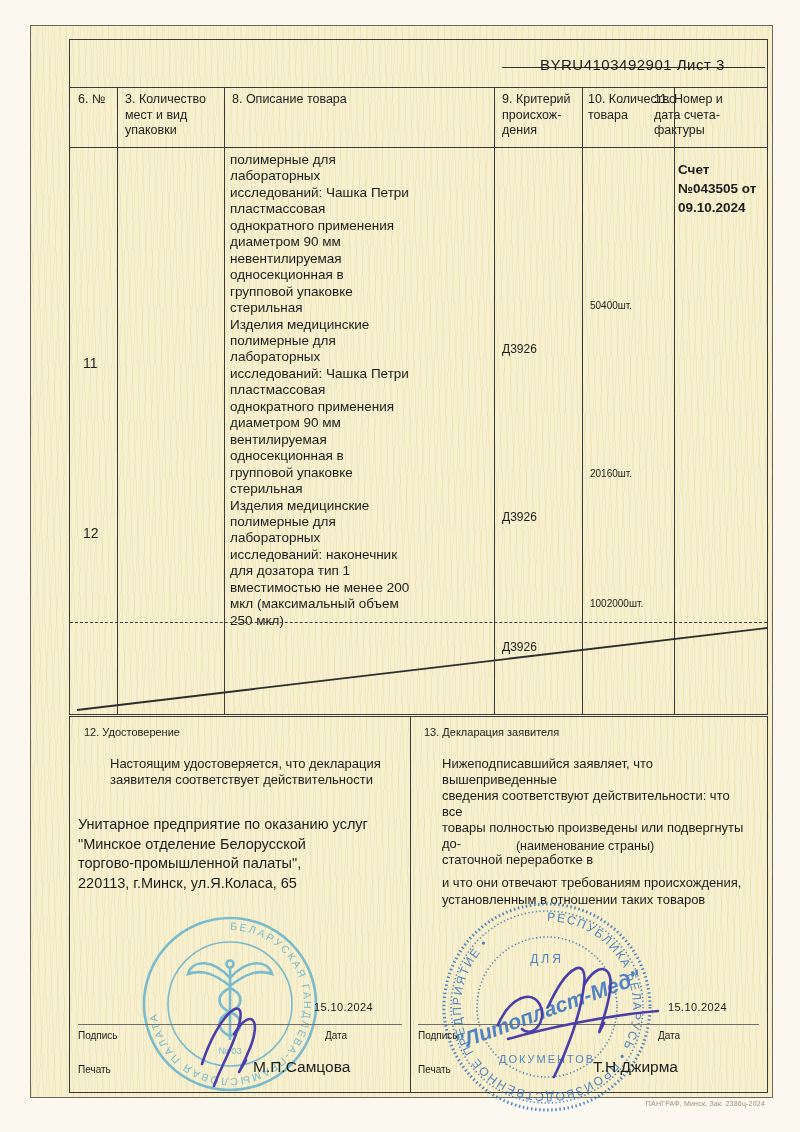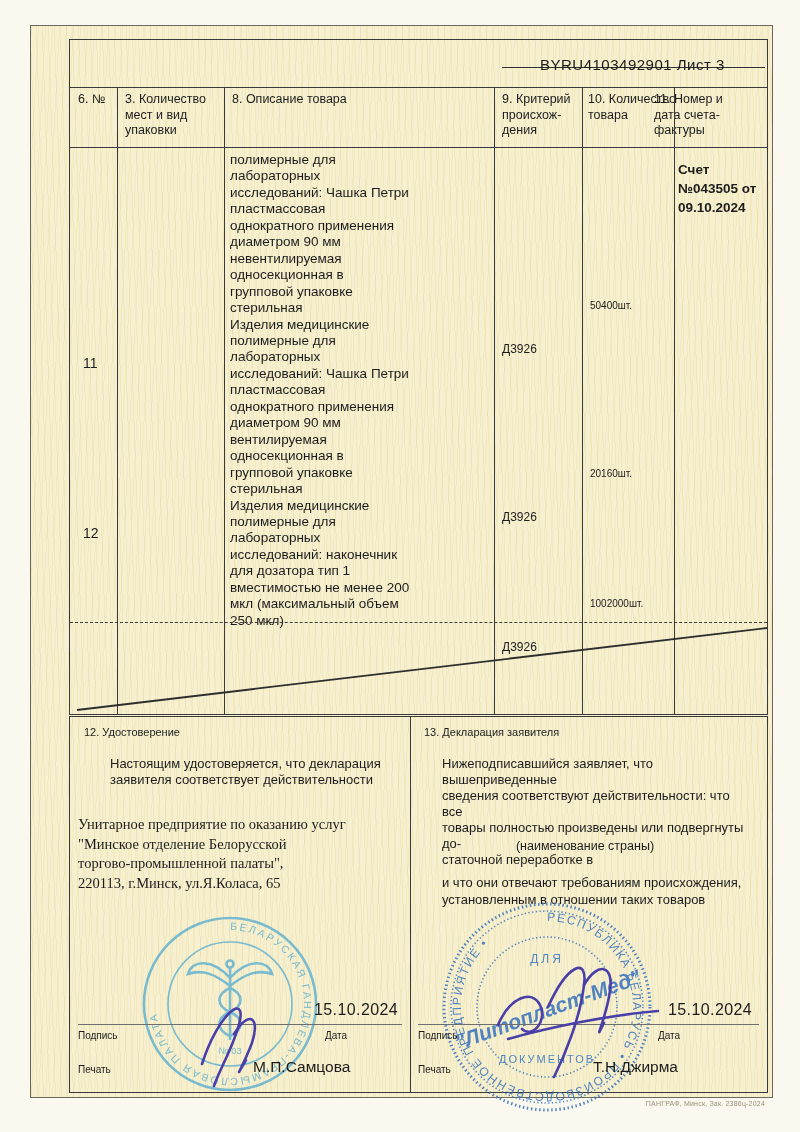--- a/index.html
+++ b/index.html
@@ -37,27 +37,27 @@
   .dash-line{position:absolute;left:0;top:582px;width:697px;border-top:1.6px dashed #3e3e3e;}
   .diag{position:absolute;left:0;top:107px;width:697px;height:567px;}
   
   .sec{position:absolute;left:38px;top:690px;width:697px;height:375px;border:1.4px solid #3a3a3a;}
   .sec-div{position:absolute;left:340px;top:0;bottom:0;border-left:1.3px solid #3a3a3a;}
   .half{position:absolute;top:0;height:100%;}
   .h12{left:0;width:340px;}
   .h13{left:340px;width:357px;}
   .sec-head{position:absolute;left:14px;top:9px;font-size:11px;}
   .sec-body{position:absolute;font-size:13px;line-height:16px;}
-  .issuer{position:absolute;left:8px;top:98px;font-size:14.5px;line-height:19.5px;font-family:Liberation Serif, serif;}
+  .issuer{position:absolute;left:8px;top:98px;font-size:14.5px;line-height:19.5px;}
   .country-wrap{position:absolute;left:10px;top:102px;width:330px;text-align:center;border-bottom:1.2px solid #4a4a4a;padding-bottom:1px;}
   .country{font-size:15px;letter-spacing:.3px;}
   .country-cap{position:absolute;left:10px;top:122px;width:330px;text-align:center;font-size:12.5px;}
   .sign-line{position:absolute;left:8px;top:307px;border-top:1px solid #6e6e6e;}
   .lbl{position:absolute;font-size:10px;}
-  .date-val{position:absolute;top:284px;font-size:16px;letter-spacing:.4px;}
+  .date-val{position:absolute;top:284px;font-size:11px;letter-spacing:.4px;}
   .signer{position:absolute;top:341px;font-size:15.5px;}
   .stamp{position:absolute;opacity:.82;}
   .ink{position:absolute;z-index:5;}
   .printer-note{position:absolute;left:560px;top:1100px;width:205px;text-align:right;font-size:7px;color:#9b8f77;letter-spacing:.2px;}
 </style>
 </head>
 <body>
 
 <div class="sheet">
 

